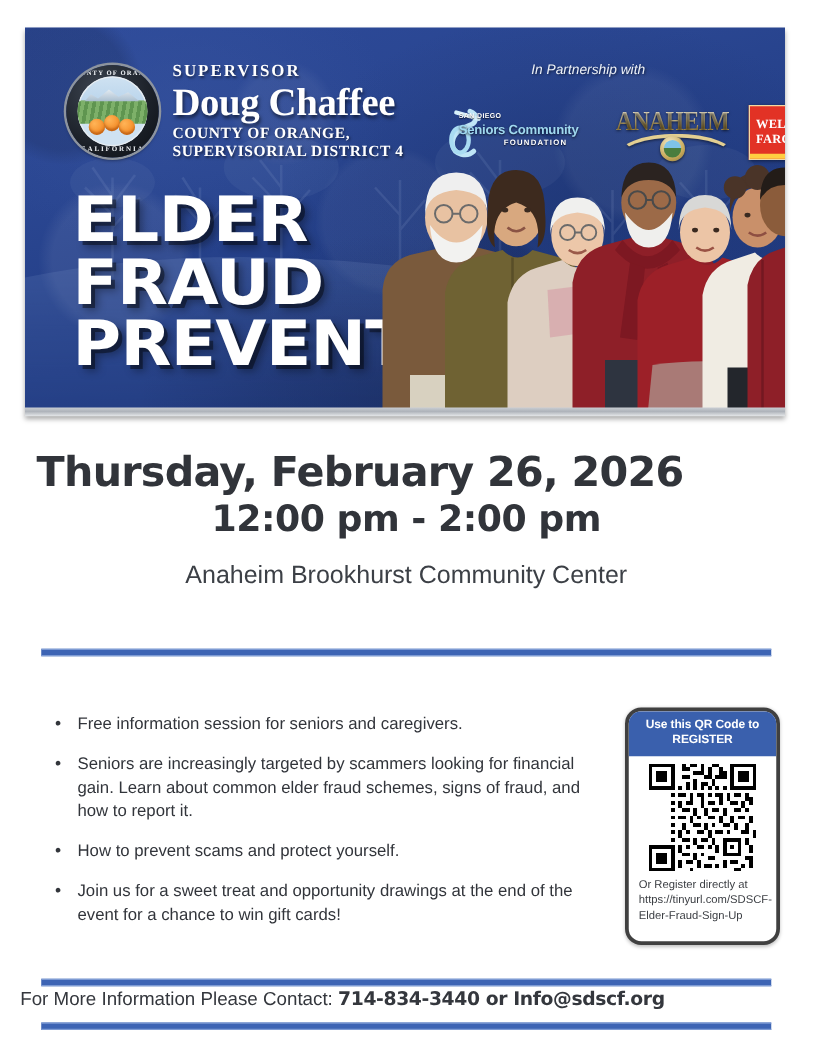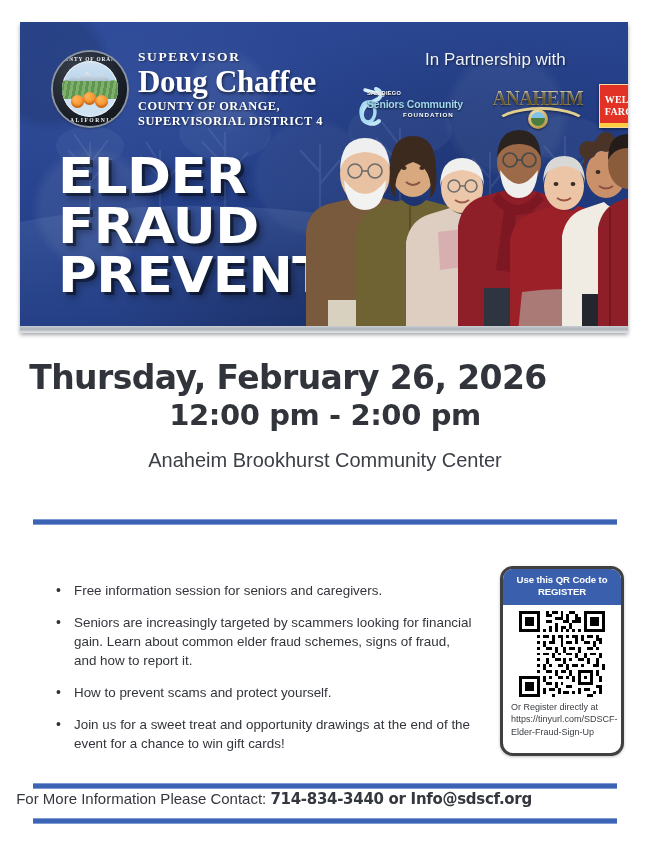--- a/index.html
+++ b/index.html
@@ -96,22 +96,22 @@
     text-shadow:1px 2px 3px rgba(0,0,0,.55);
   }
   .sup-sub{
     font-family:"Liberation Serif", serif;font-weight:700;font-size:12.4px;
     letter-spacing:.5px;line-height:1.22;margin-top:2px;
     text-shadow:1px 1px 2px rgba(0,0,0,.5);
   }
 
   
   .partner-label{
-    position:absolute;left:405px;top:28px;color:#eef2f8;font-size:17px;
-    text-shadow:1px 1px 2px rgba(0,0,0,.55);white-space:nowrap;
+    position:absolute;left:405px;top:28px;color:#eef2f8;font-size:11px;
+    text-shadow:1px 1px 2px rgba(0,0,0,.55);white-space:nowrap;font-style:italic;
   }
   .logos{position:absolute;left:333px;top:60px;width:285px;height:48px;}
 
   .logo-sdscf{position:absolute;left:0;top:4px;width:118px;height:42px;}
   .sdscf-ribbon{
     position:absolute;left:2px;top:0px;width:34px;height:42px;
   }
   .sdscf-t1{
     position:absolute;left:14px;top:4px;color:#ffffff;font-size:5.6px;font-weight:700;
     letter-spacing:.3px;text-shadow:0 1px 1px rgba(0,0,0,.7);
@@ -204,21 +204,21 @@
   .rule-top{top:519px;}
   .rule-foot-a{top:783px;}
   .rule-foot-b{top:818px;}
 
   
   .bullets{
     position:absolute;left:36px;top:565px;width:455px;
     font-size:13.4px;color:#32353b;line-height:1.42;
   }
   .bullets li{margin-bottom:13px;padding-left:4px;}
-  .bullets ul{margin:16px;padding-left:18px;list-style:none;}
+  .bullets ul{margin:4px;padding-left:18px;list-style:none;}
   .bullets li:before{
     content:"•";position:absolute;left:36px;color:#32353b;font-size:14px;
   }
   .bullets li{position:relative;}
   .bullets li:before{left:-14px;}
 
   
   .qr-card{
     position:absolute;left:500px;top:566px;width:118px;height:184px;
     border:3px solid #404040;border-radius:13px;background:#ffffff;

